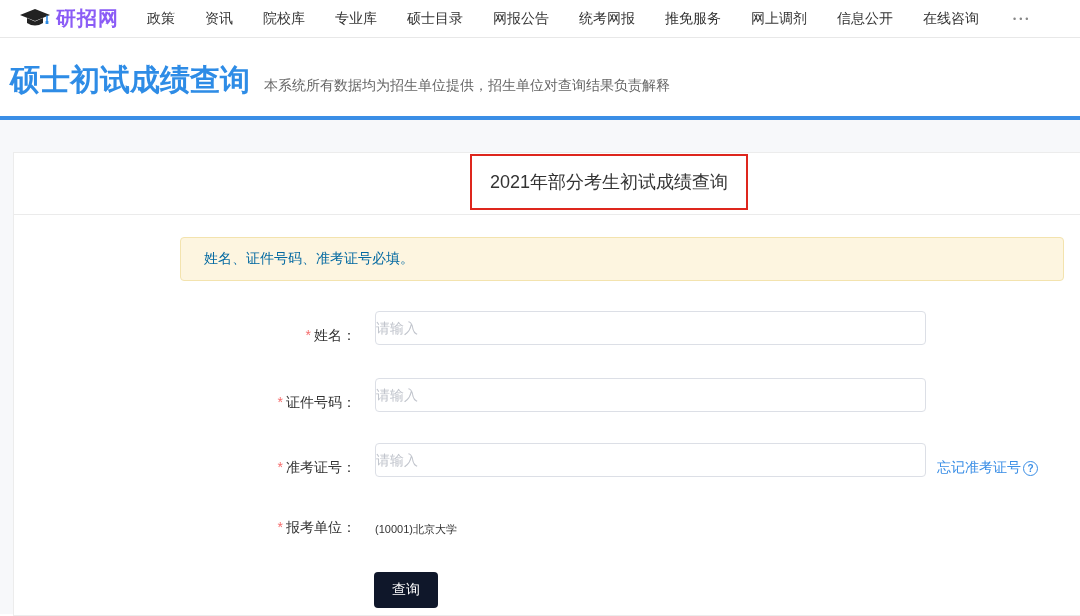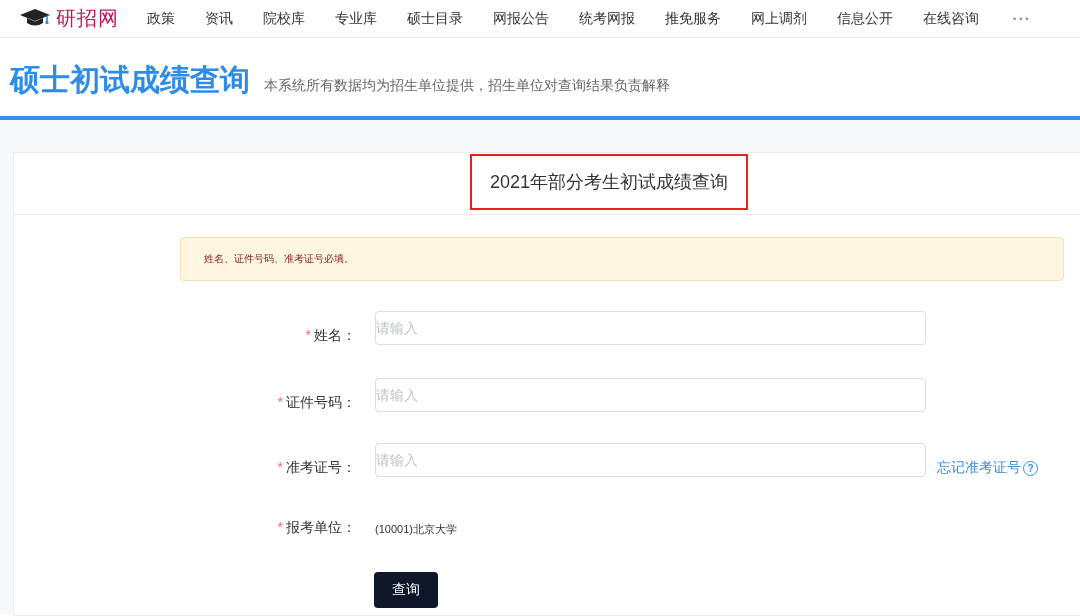--- a/index.html
+++ b/index.html
@@ -3,21 +3,21 @@
 <meta charset="utf-8">
 <style>
   * { margin:0; padding:0; box-sizing:border-box; }
   html,body { width:1080px; height:616px; background:#fff; overflow:hidden;
     font-family:"Liberation Sans","DejaVu Sans",sans-serif; }
 
   
   .topnav { height:38px; background:#fff; border-bottom:1px solid #e8e8e8;
     display:flex; align-items:center; padding:0 20px; }
   .logo { display:flex; align-items:center; gap:6px; margin-right:28px; cursor:pointer; }
-  .logo-text { font-size:20px; font-weight:normal; color:#be185d; letter-spacing:1px; }
+  .logo-text { font-size:20px; font-weight:bold; color:#8b5cf6; letter-spacing:1px; }
   .nav-items { display:flex; align-items:center; gap:30px;justify-content:space-between; }
   .nav-item { font-size:14px; color:#333; cursor:pointer; white-space:nowrap; }
   .nav-more { font-size:9px; color:#888; letter-spacing:3px; cursor:pointer; margin-left:4px; }
 
   
   .page-header { height:78px; background:#fff; display:flex; align-items:baseline;
     padding:22px 0 0 10px; }
   .page-title { font-size:30px; font-weight:bold; color:#2e8ce6; line-height:1.3; }
   .page-subtitle { font-size:14px; color:#666; margin-left:14px; }
   .blue-rule { height:4px; background:#3a8ee6; }
@@ -27,21 +27,21 @@
   .card { position:absolute; left:13px; top:32px; right:-2px; bottom:-2px;
     background:#fff; border:1px solid #ececec; }
   .card-title-bar { position:relative; height:62px; border-bottom:1px solid #ebebeb; }
   .annotation-box { position:absolute; left:456px; top:1px; width:278px; height:56px;
     border:2px solid #de261d; display:flex; align-items:center; justify-content:center; }
   .card-title { font-size:18px; color:#333; }
 
   .alert { position:absolute; left:166px; top:84px; width:884px; height:44px;
     background:#fdf5e0; border:1px solid #f3e3ae; border-radius:4px;
     display:flex; align-items:center; padding-left:23px; }
-  .alert-text { font-size:10px; color:#7f1d1d; }
+  .alert-text { font-size:14px; color:#0369a1; }
 
   .form-row { position:absolute; left:0; height:34px; display:flex; align-items:flex-end; }
   .row-1 { top:158px; } .row-2 { top:225px; } .row-3 { top:290px; } .row-4 { top:350px; }
   .form-label { width:342px; text-align:right; font-size:14px; color:#333; }
   .req { color:#f56c6c; margin-right:3px; font-size:14px; }
   .form-input { margin-left:19px; width:551px; height:34px; border:1px solid #dcdfe6;
     border-radius:4px; padding:0 0; font-size:14px; color:#333; outline:none;
     font-family:"Liberation Sans","DejaVu Sans",sans-serif; background:#fff; }
   .form-input::placeholder { color:#c0c4cc; }
   .forgot-link { margin-left:11px; font-size:14px; color:#3a8ee6; cursor:pointer;

